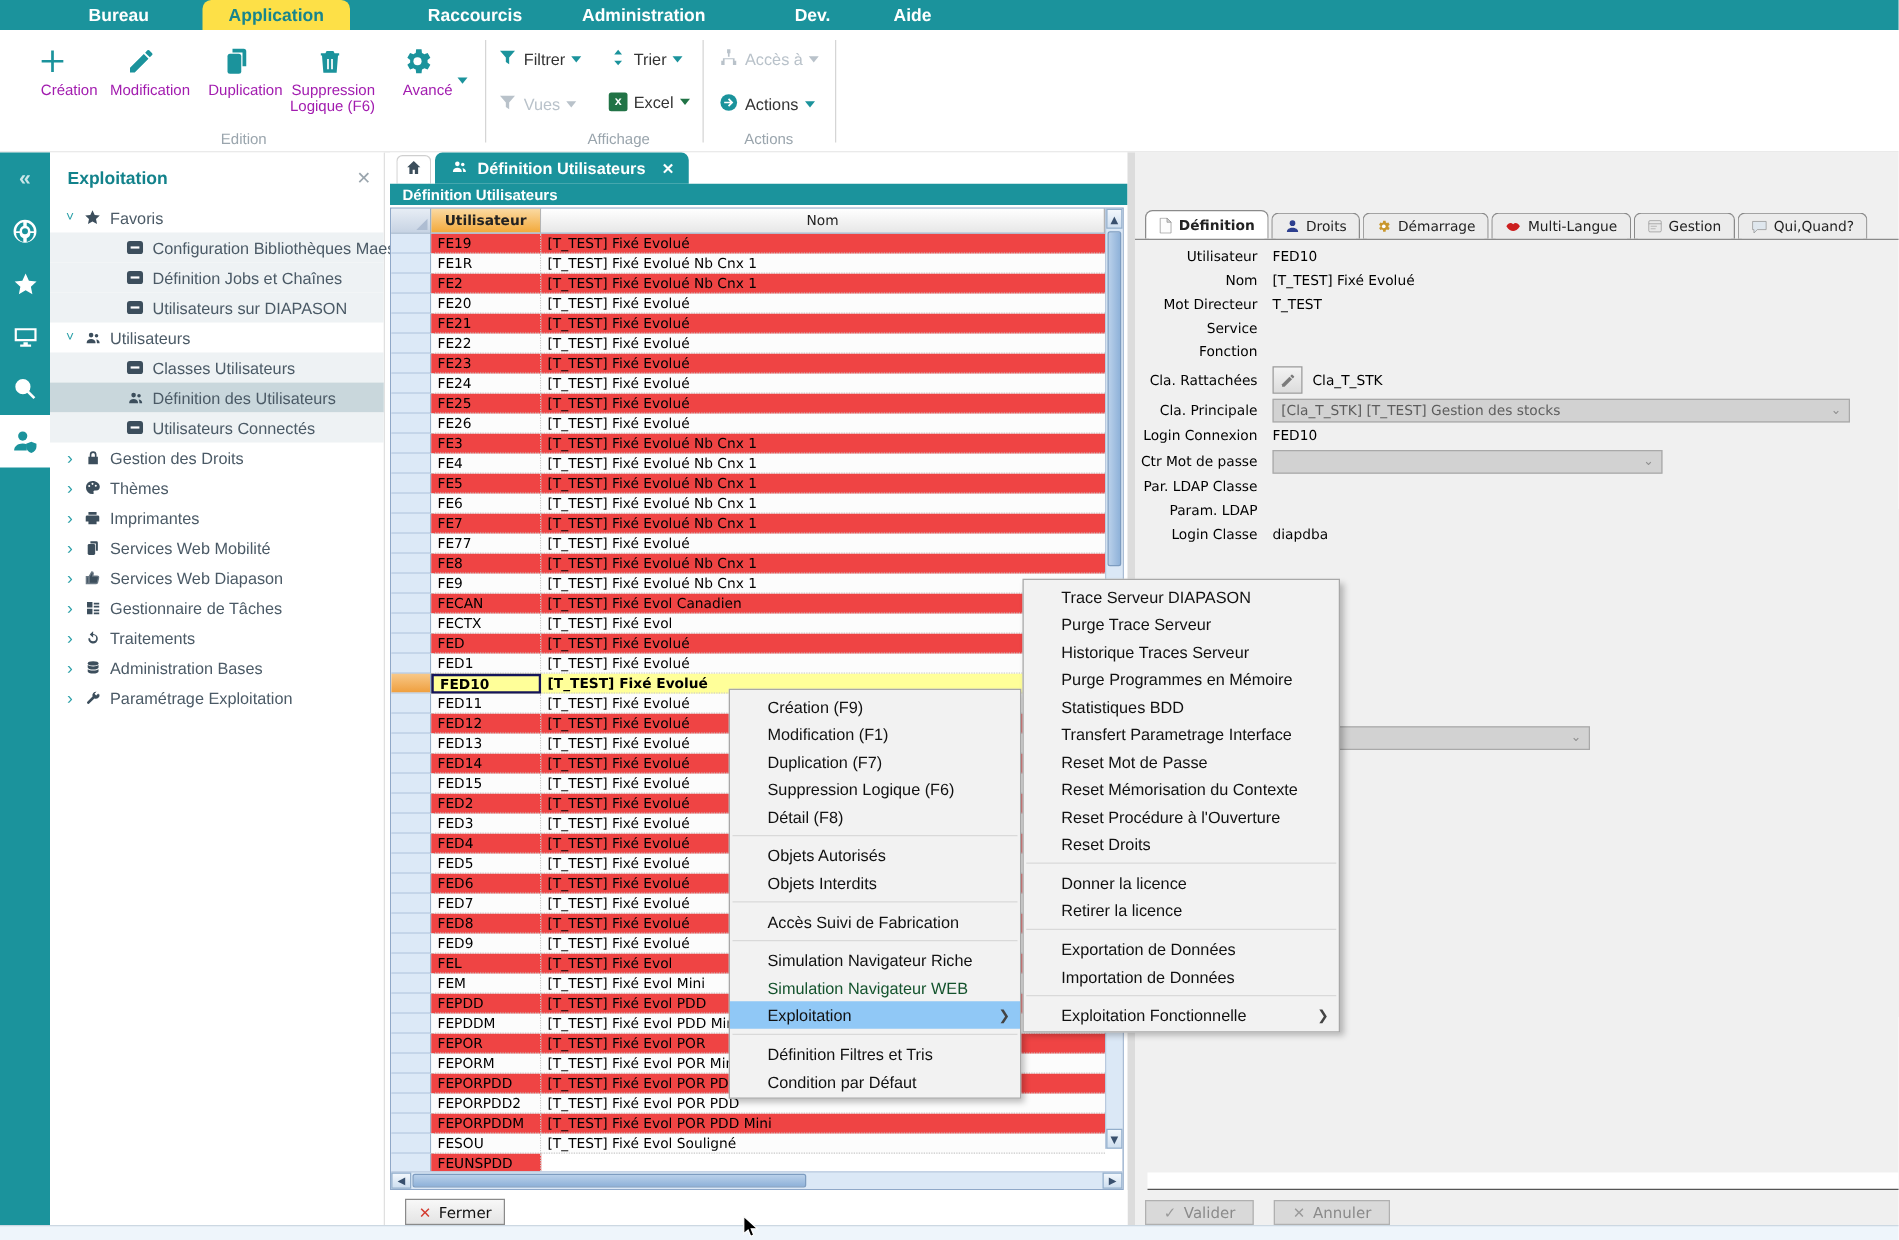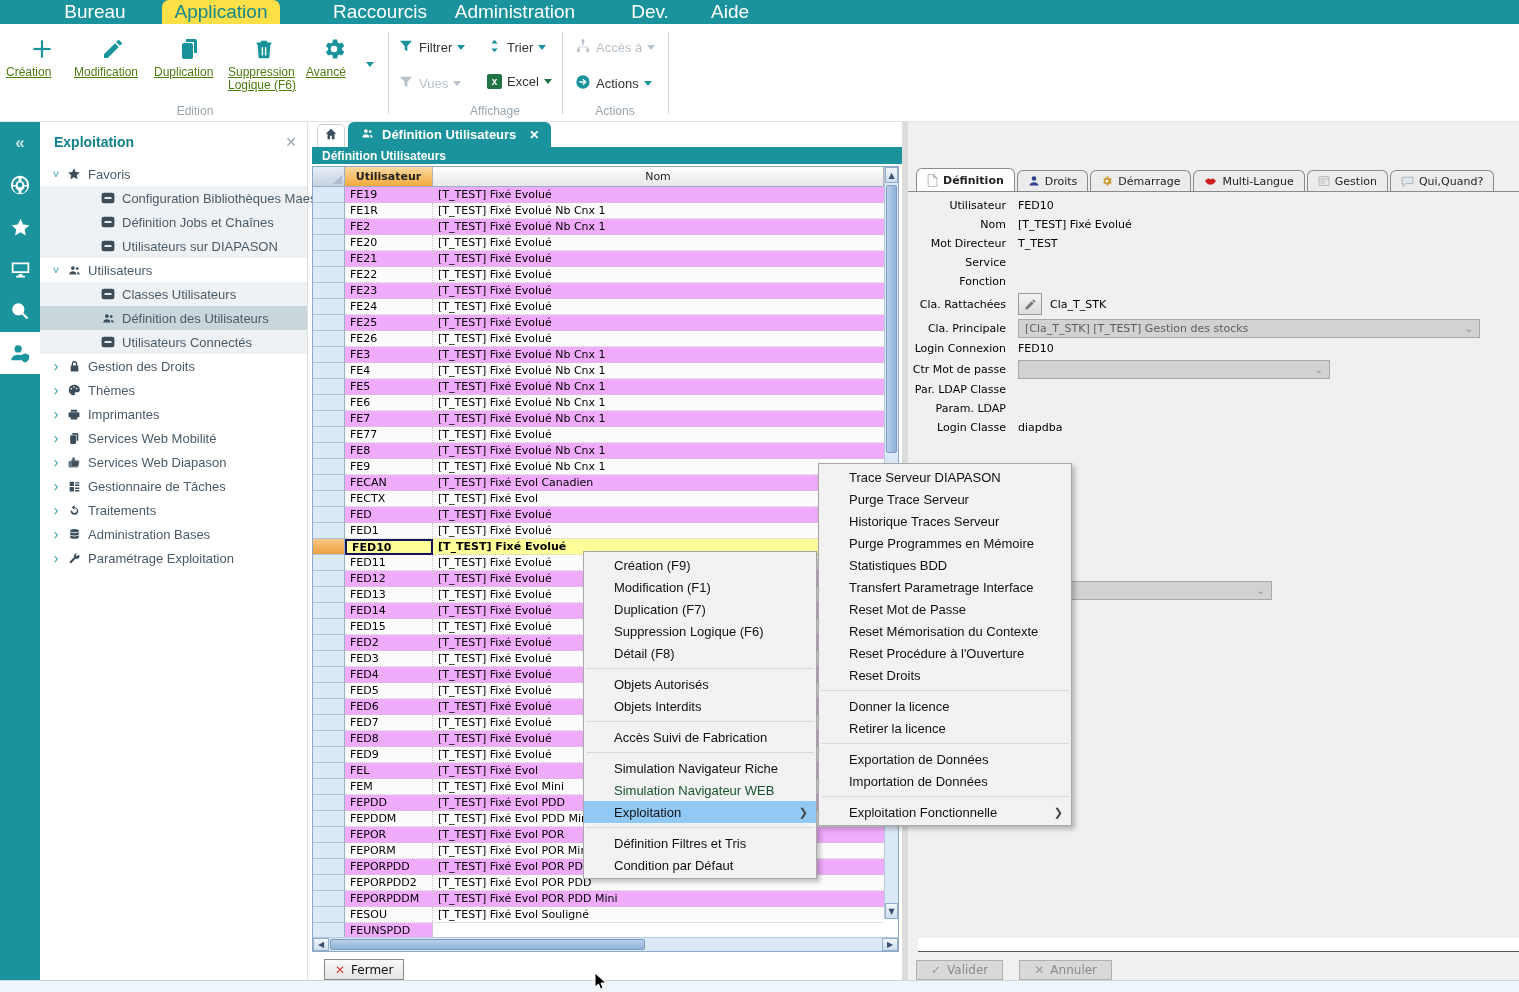--- a/index.html
+++ b/index.html
@@ -1,28 +1,28 @@
 <!DOCTYPE html>
 <html><head>
 <meta charset="utf-8">
 <style>
   * { margin:0; padding:0; box-sizing:border-box; }
   html,body { width:1519px; height:992px; overflow:hidden; }
   body { font-family:"Liberation Sans", sans-serif; background:#fff; position:relative; }
 
   
   .menubar { position:absolute; left:0; top:0; width:1519px; height:24px; background:#1b939c; display:flex; align-items:stretch; }
-  .menubar .mi { color:#fff; font-weight:normal; font-size:19px; display:flex; align-items:center; justify-content:center; cursor:default; }
+  .menubar .mi { color:#fff; font-weight:bold; font-size:14px; display:flex; align-items:center; justify-content:center; cursor:default; }
   .menubar .mi.active { background:#fde047; color:#17858d; border-radius:7px 7px 0 0; }
 
   
   .toolbar { position:absolute; left:0; top:24px; width:1519px; height:98px; background:#fff; border-bottom:1px solid #e3e3e3; }
   .tb-sep { position:absolute; top:8px; height:82px; width:1px; background:#d5d5d5; }
   .tb-grouplabel { position:absolute; bottom:3px; font-size:12px; color:#9aa5ad; text-align:center; }
-  .bigbtn { position:absolute; top:8px; width:72px; text-align:left; color:#4d7c0f; font-size:12px; line-height:13px; cursor:pointer;text-decoration:underline; }
+  .bigbtn { position:absolute; top:8px; width:72px; text-align:right; color:#a21caf; font-size:12px; line-height:13px; cursor:pointer; }
   .bigbtn .ic { height:34px; display:flex; align-items:center; justify-content:center; }
   .smallbtn { position:absolute; display:flex; align-items:center; gap:5px; font-size:13px; color:#333; cursor:pointer; }
   .smallbtn.disabled { color:#b9c2ca; }
   .caret { width:0; height:0; border-left:4px solid transparent; border-right:4px solid transparent; border-top:5px solid #1b939c; display:inline-block; }
   .caret.gray { border-top-color:#b9c2ca; }
   .excel-box { width:15px; height:15px; background:#217346; color:#fff; font-size:10px; font-weight:bold; display:flex; align-items:center; justify-content:center; border-radius:2px; }
 
   
   .rail { position:absolute; left:0; top:122px; width:40px; height:863px; background:#1b939c; }
   .rail .ri { width:40px; height:42px; display:flex; align-items:center; justify-content:center; color:#fff; font-size:20px; cursor:pointer; }
@@ -59,21 +59,21 @@
   .g-corner:after { content:""; position:absolute; right:2px; bottom:2px; border-left:9px solid transparent; border-bottom:9px solid #aebdd2; }
   .g-h { display:flex; align-items:center; justify-content:center; font-weight:bold; color:#222; border-right:1px solid #b4b4b4; border-bottom:1px solid #9ab0c8; }
   .g-h.user { width:88px; background:linear-gradient(#fbdaa2,#f2a93b); }
   .g-h.name { width:451px; background:linear-gradient(#ffffff,#e7e7e7); font-weight:normal; }
   .g-rows { position:relative; height:752px; overflow:hidden; }
   .g-row { display:flex; height:16px; cursor:default; }
   .g-sel { width:32px; flex:none; background:#dce9f7; border-right:1px solid #9ab0c8; border-bottom:1px solid #aec4dd; }
   .g-c { padding:1px 0 0 5px; white-space:nowrap; overflow:hidden; border-bottom:1px dotted #c8c8c8; color:#000; }
   .g-cu { width:88px; flex:none; border-right:1px dotted #c8c8c8; }
   .g-cn { width:451px; flex:none; }
-  .g-row.even .g-c { background:#f0abfc; }
+  .g-row.even .g-c { background:#ef4444; }
   .g-row.odd .g-c { background:#fcfcfc; }
   .g-row.selrow .g-sel { background:linear-gradient(#f8c888,#ef9f3e); }
   .g-row.selrow .g-c { background:#ffff99; font-weight:bold; }
   .g-row.selrow .g-cu { border:2px solid #14145a; padding-top:0; }
 
   
   .vscroll { position:absolute; right:0; top:0; width:14px; height:752px; background:#dbe8f6; border-left:1px solid #b9c9de; }
   .sc-btn { position:absolute; left:0; width:13px; height:16px; background:linear-gradient(#f2f7fc,#cfdff0); border:1px solid #93aecb; display:flex; align-items:center; justify-content:center; font-size:8px; color:#39506e; }
   .v-thumb { position:absolute; left:1px; top:18px; width:11px; height:268px; background:linear-gradient(90deg,#b9d0ea,#8fb2d9); border:1px solid #7d9cc0; border-radius:2px; }
   .hscroll { position:absolute; left:0; bottom:0; width:585px; height:14px; background:#dbe8f6; border-top:1px solid #b9c9de; }

